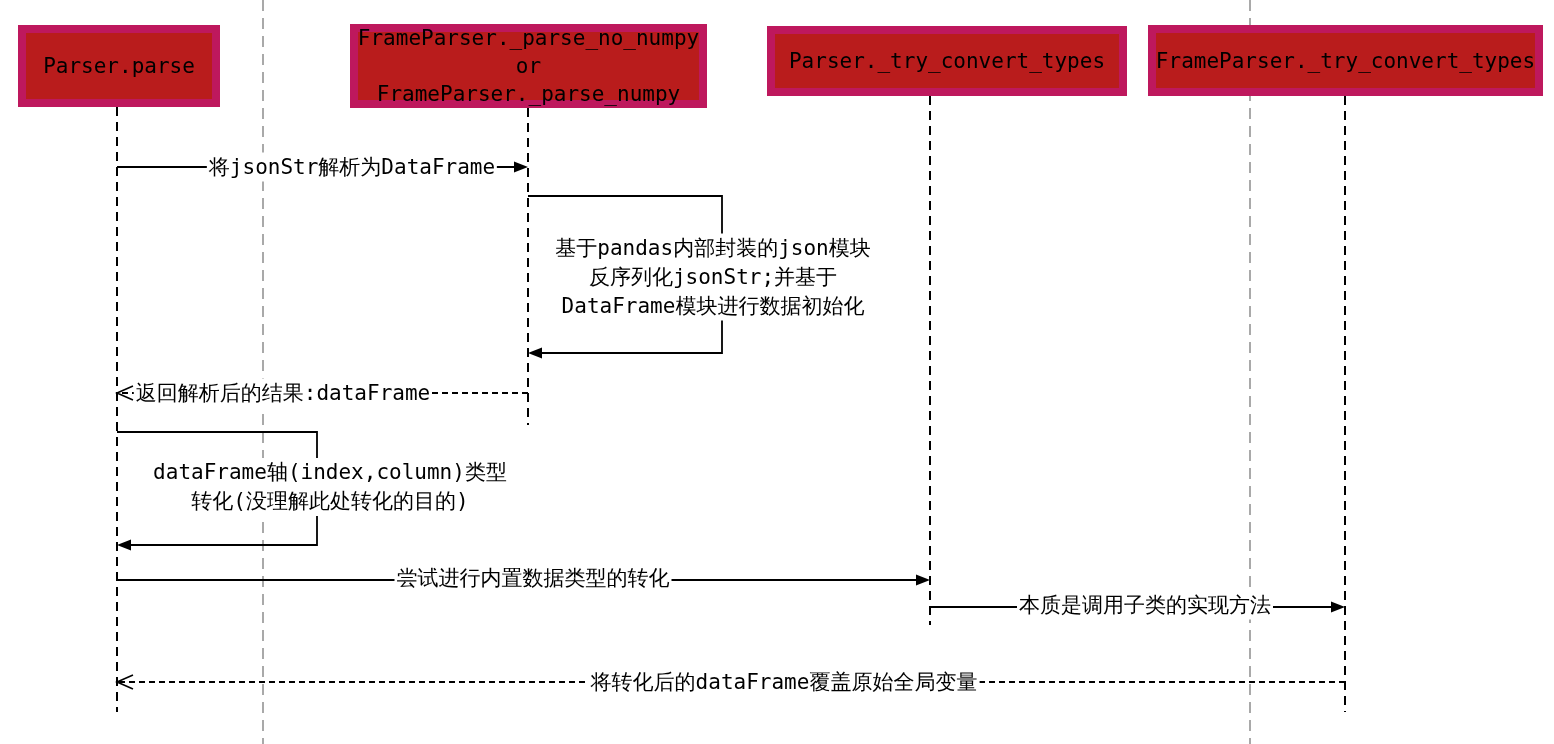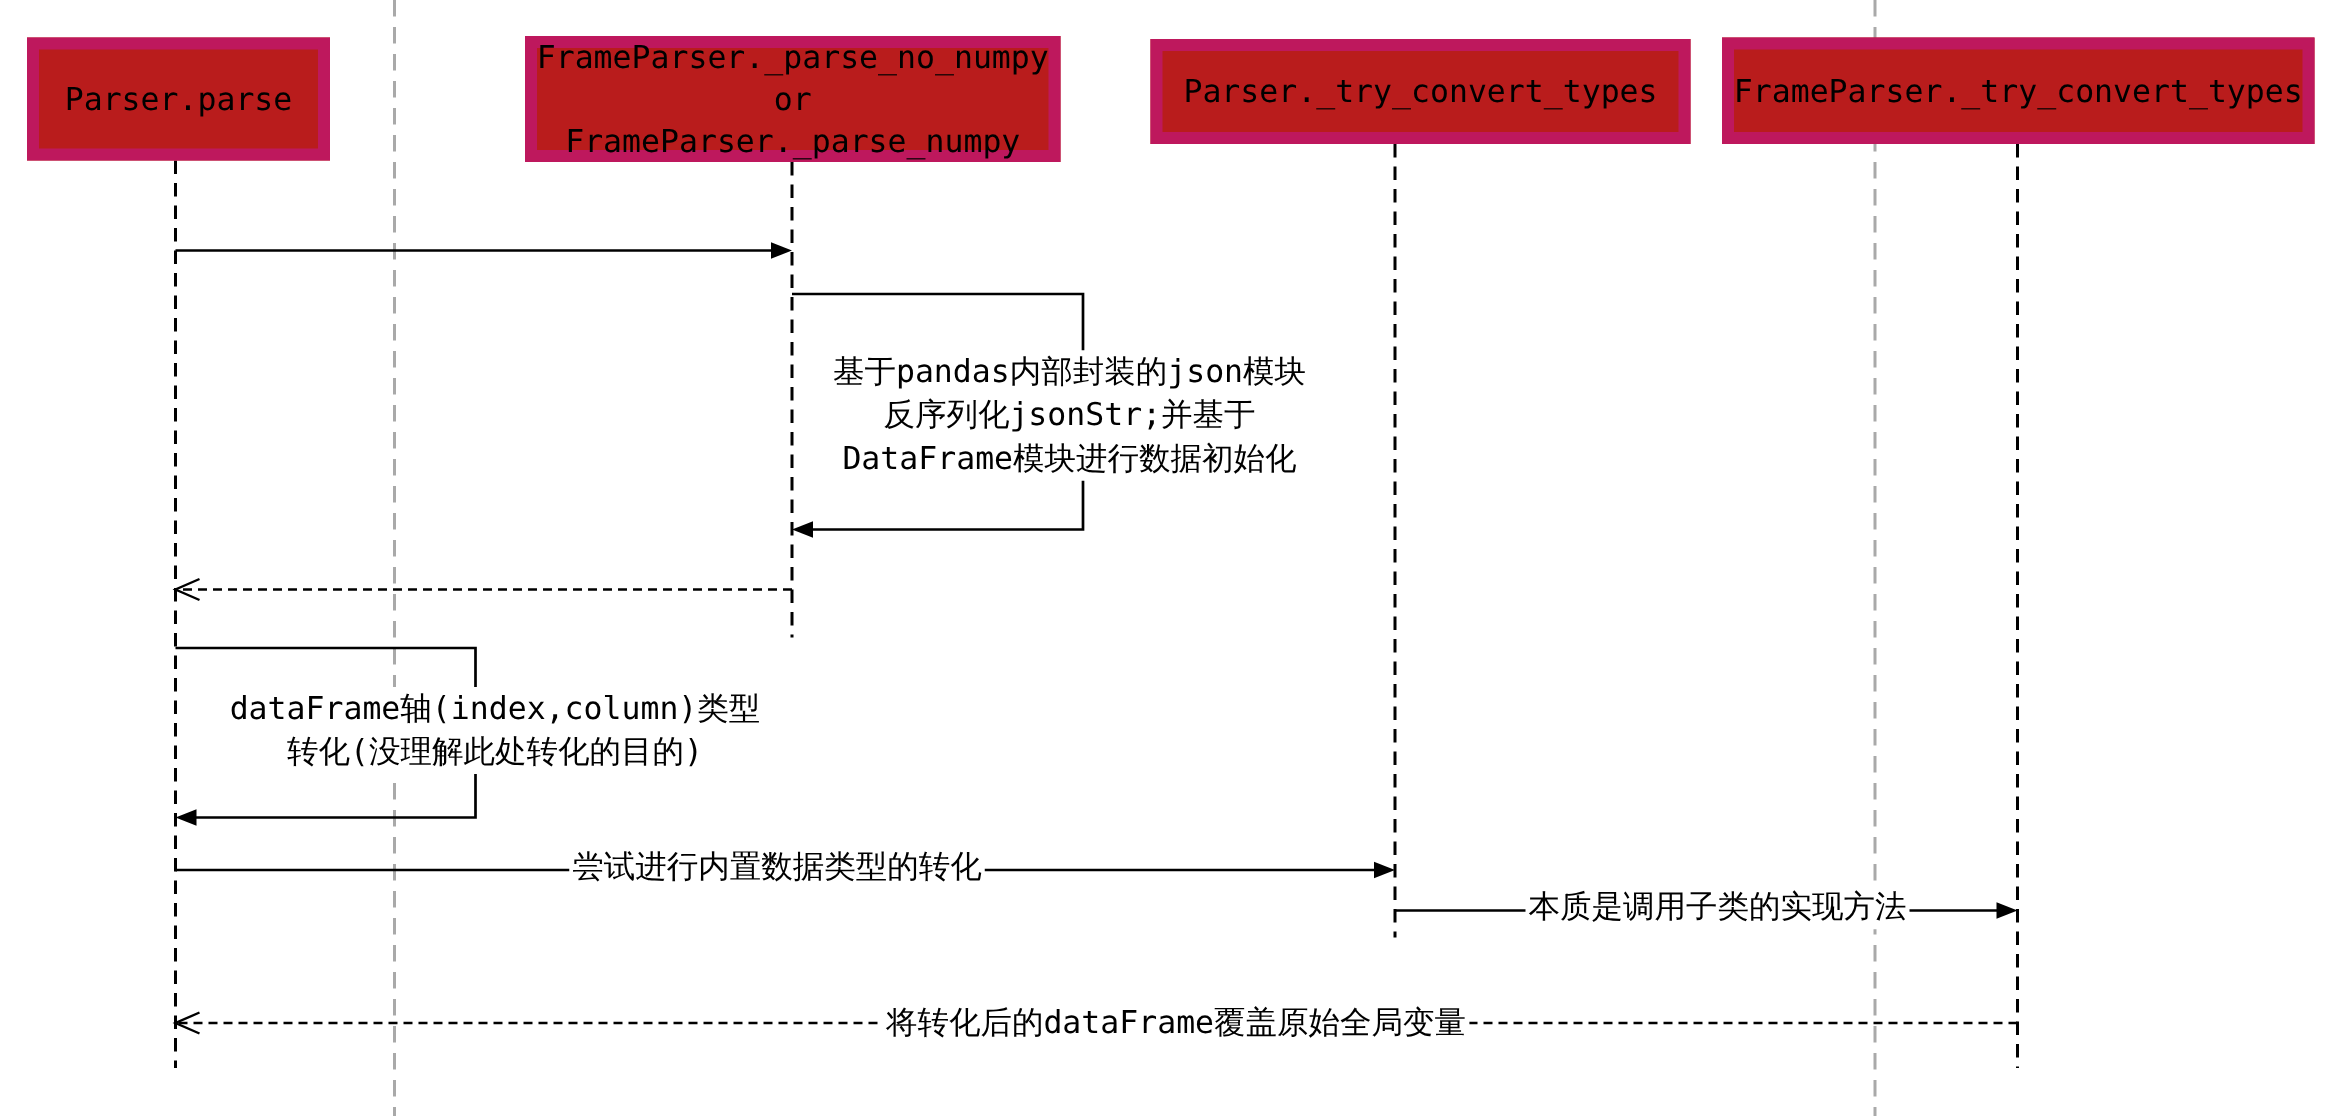--- a/index.html
+++ b/index.html
@@ -73,21 +73,23 @@
       <polygon points="117,545 131,539.5 131,550.5" fill="#000000"></polygon>
     </svg>
 
   <div class="pbox" style="left: 18px; top: 25px; width: 202px; height: 82px;">Parser.parse</div>
   <div class="pbox" style="left: 350px; top: 24px; width: 357px; height: 84px;">FrameParser._parse_no_numpy
 or
 FrameParser._parse_numpy</div>
   <div class="pbox" style="left: 767px; top: 26px; width: 360px; height: 70px;">Parser._try_convert_types</div>
   <div class="pbox" style="left: 1148px; top: 25px; width: 395px; height: 71px;">FrameParser._try_convert_types</div>
 
-  <div class="lbl msg" style="left: 518px; top: 578px;">尝试进行内置数据类型的转化</div>
+  <div class="lbl msg" style="left: 352px; top: 167px;">将jsonStr解析为DataFrame</div>
+  <div class="lbl msg" style="left: 283px; top: 393px;">返回解析后的结果:dataFrame</div>
+  <div class="lbl msg" style="left: 533px; top: 578px;">尝试进行内置数据类型的转化</div>
   <div class="lbl msg" style="left: 1145px; top: 605px; text-align: center;">本质是调用子类的实现方法</div>
   <div class="lbl msg" style="left: 738px; top: 682px; margin-left: 46px;">将转化后的dataFrame覆盖原始全局变量</div>
 
   <div class="lbl self" style="left: 713px; top: 277px;">基于pandas内部封装的json模块
 反序列化jsonStr;并基于
 DataFrame模块进行数据初始化</div>
   <div class="lbl self" style="left: 330px; top: 487px;">dataFrame轴(index,column)类型
 转化(没理解此处转化的目的)</div>
 </div>
 

